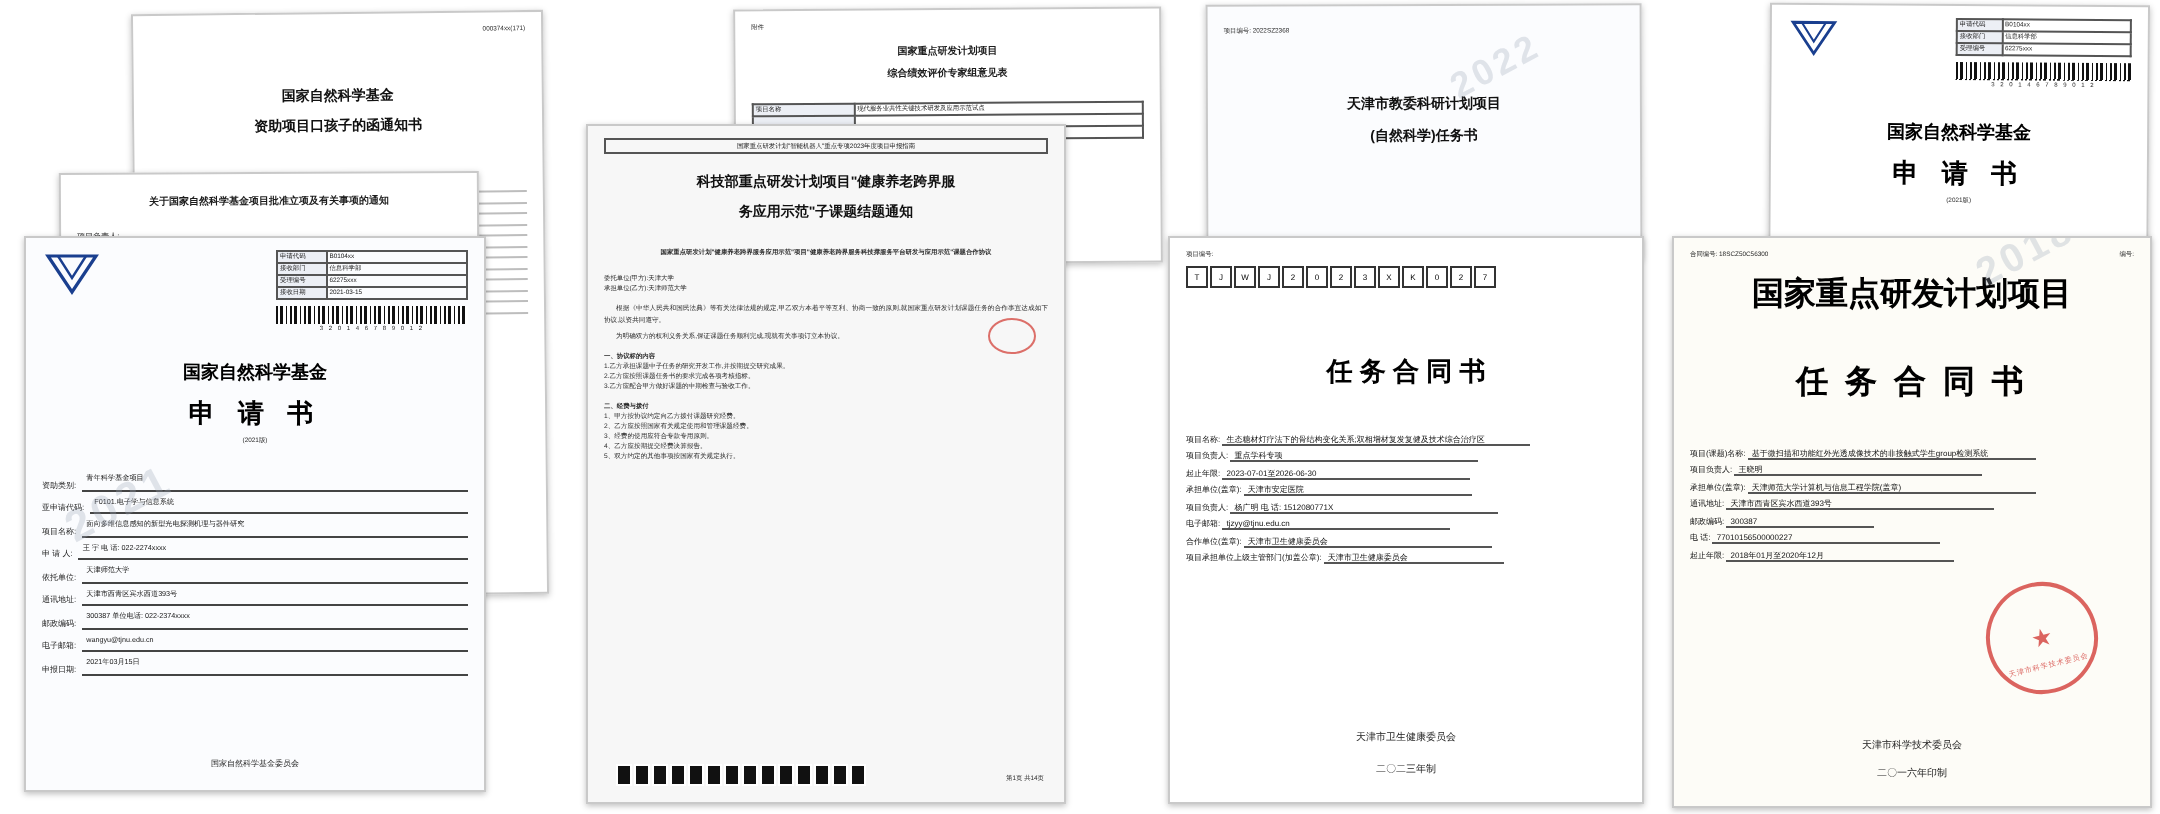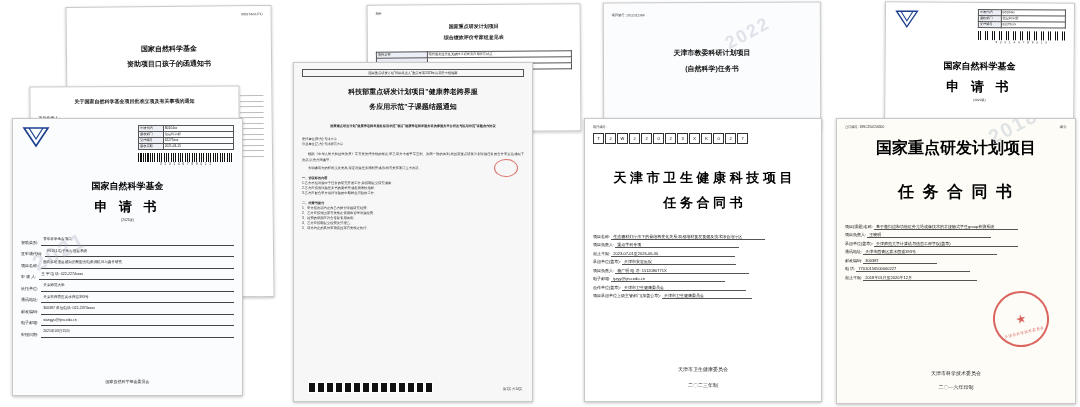--- a/index.html
+++ b/index.html
@@ -400,21 +400,20 @@
         <span style="border:0.6px solid #333;width:9px;height:9px;display:inline-block;text-align:center;font-size:4px;line-height:9px;">2</span>
         <span style="border:0.6px solid #333;width:9px;height:9px;display:inline-block;text-align:center;font-size:4px;line-height:9px;">3</span>
         <span style="border:0.6px solid #333;width:9px;height:9px;display:inline-block;text-align:center;font-size:4px;line-height:9px;">X</span>
         <span style="border:0.6px solid #333;width:9px;height:9px;display:inline-block;text-align:center;font-size:4px;line-height:9px;">K</span>
         <span style="border:0.6px solid #333;width:9px;height:9px;display:inline-block;text-align:center;font-size:4px;line-height:9px;">0</span>
         <span style="border:0.6px solid #333;width:9px;height:9px;display:inline-block;text-align:center;font-size:4px;line-height:9px;">2</span>
         <span style="border:0.6px solid #333;width:9px;height:9px;display:inline-block;text-align:center;font-size:4px;line-height:9px;">7</span>
       </div>
 
       <div style="height:26px"></div>
-      <div class="center xl bold">天 津 市 卫 生 健 康 科 技 项 目</div>
       <div style="height:8px"></div>
       <div class="center xl bold">任 务 合 同 书</div>
 
       <div style="height:22px"></div>
 
       <div class="kvrow">
         <span class="k">项目名称:</span>
         <span class="v" style="min-width:150px">生态糖材灯疗法下的骨结构变化关系;双相增材复发复健及技术综合治疗区</span>
       </div>
       <div class="kvrow">

